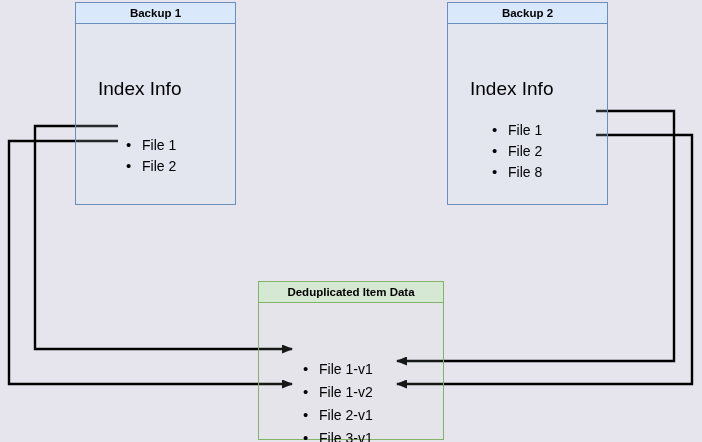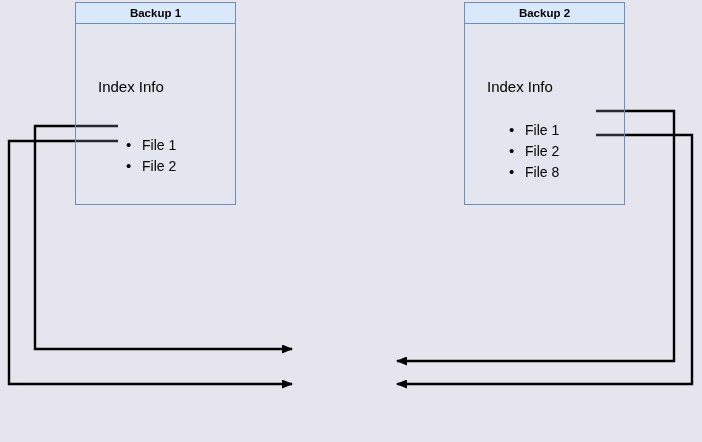--- a/index.html
+++ b/index.html
@@ -62,21 +62,21 @@
     background: #d5e8d4;
     border: 1px solid #82b366;
   }
   .dedup .node-body {
     background: rgba(213, 232, 212, 0.10);
     border: 1px solid #82b366;
     border-top: none;
   }
   .index-label {
     position: absolute;
-    font-size: 15px;
+    font-size: 19px;
     color: #000000;
     white-space: nowrap;
   }
   .file-list {
     position: absolute;
     margin: 0;
     padding: 0;
     list-style: none;
   }
   .file-list li {
@@ -127,26 +127,37 @@
     <div class="node-header">Backup 1</div>
     <div class="node-body" style="height:181px;">
       <div class="index-label" style="left:22px; top:54px;">Index Info</div>
       <ul class="file-list" style="left:50px; top:111px;">
         <li>File 1</li>
         <li>File 2</li>
       </ul>
     </div>
   </div>
 
-  <div class="node backup" style="left:464px; top:2px; width:161px; height:203px;">
+  <div class="node backup" style="left:447px; top:2px; width:161px; height:203px;">
     <div class="node-header">Backup 2</div>
     <div class="node-body" style="height:181px;">
       <div class="index-label" style="left:22px; top:54px;">Index Info</div>
       <ul class="file-list" style="left:44px; top:96px;">
         <li>File 1</li>
         <li>File 2</li>
         <li>File 8</li>
       </ul>
     </div>
   </div>
 
+  <div class="node dedup" style="left:258px; top:281px; width:186px; height:159px;">
+    <div class="node-header">Deduplicated Item Data</div>
+    <div class="node-body" style="height:137px;">
+      <ul class="file-list" style="left:44px; top:55px;">
+        <li>File 1-v1</li>
+        <li>File 1-v2</li>
+        <li>File 2-v1</li>
+        <li>File 3-v1</li>
+      </ul>
+    </div>
+  </div>
 
 </div>
 
 </body></html>

